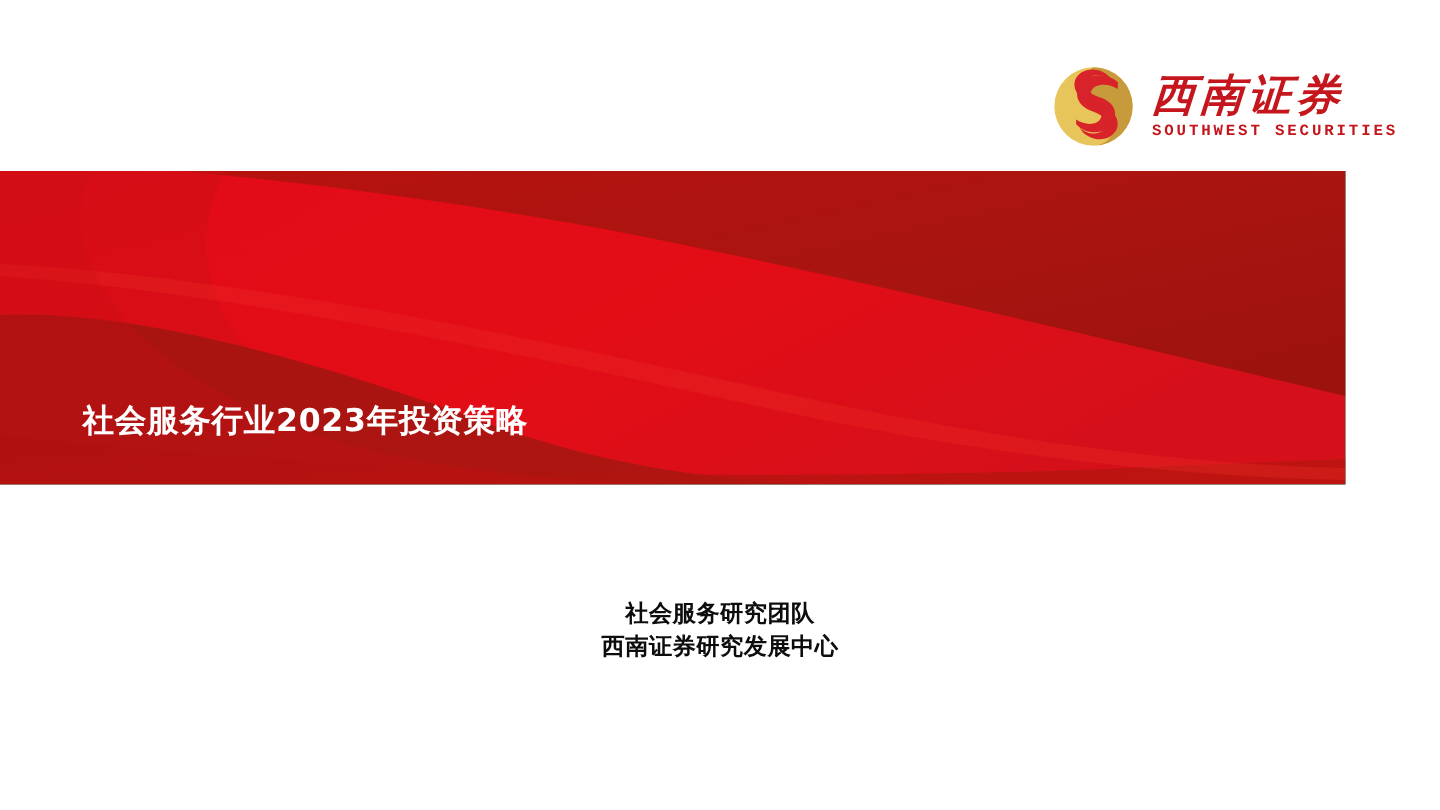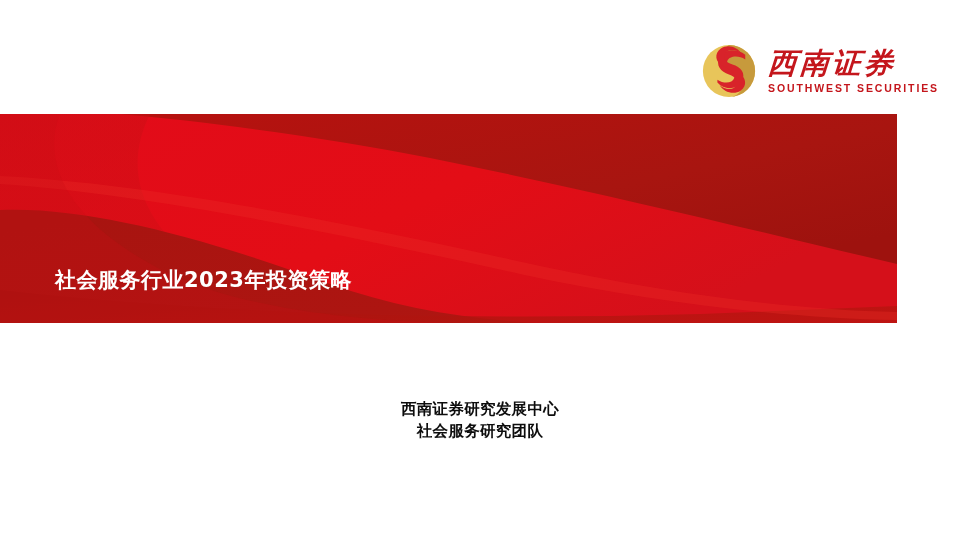--- a/index.html
+++ b/index.html
@@ -51,21 +51,21 @@
     font-size: 29px;
     line-height: 1.05;
     font-weight: 700;
     color: #c4161c;
     letter-spacing: 3px;
     font-style: italic;
     transform: skewX(-4deg);
     white-space: nowrap;
   }
   .logo-en {
-    font-family: Liberation Sans, sans-serif;
+    font-family: Liberation Mono, monospace;
     font-size: 10.5px;
     font-weight: 700;
     color: #c4161c;
     letter-spacing: 1.9px;
     margin-top: 3px;
     white-space: nowrap;
   }
 
   
   .banner {
@@ -183,17 +183,17 @@
       <path d="M0 62 C160 70 360 112 540 152 C680 182 800 196 897 198 L897 206 C790 204 660 190 520 160 C340 120 150 80 0 70 Z" fill="#ea2a26" opacity="0.35"></path>
 
       <path d="M60 0 C40 50 70 112 170 160 C250 198 390 214 540 208 L540 209 L0 209 L0 0 Z" fill="#c91014" opacity="0.28"></path>
     </svg>
 
     <div class="banner-subtitle">社会服务行业2023年投资策略</div>
 
   </div>
 
   <div class="footer">
+    <div class="footer-line">社会服务研究团队</div>
     <div class="footer-line">西南证券研究发展中心</div>
-    <div class="footer-line">社会服务研究团队</div>
   </div>
 
 </div>
 
 </body></html>

